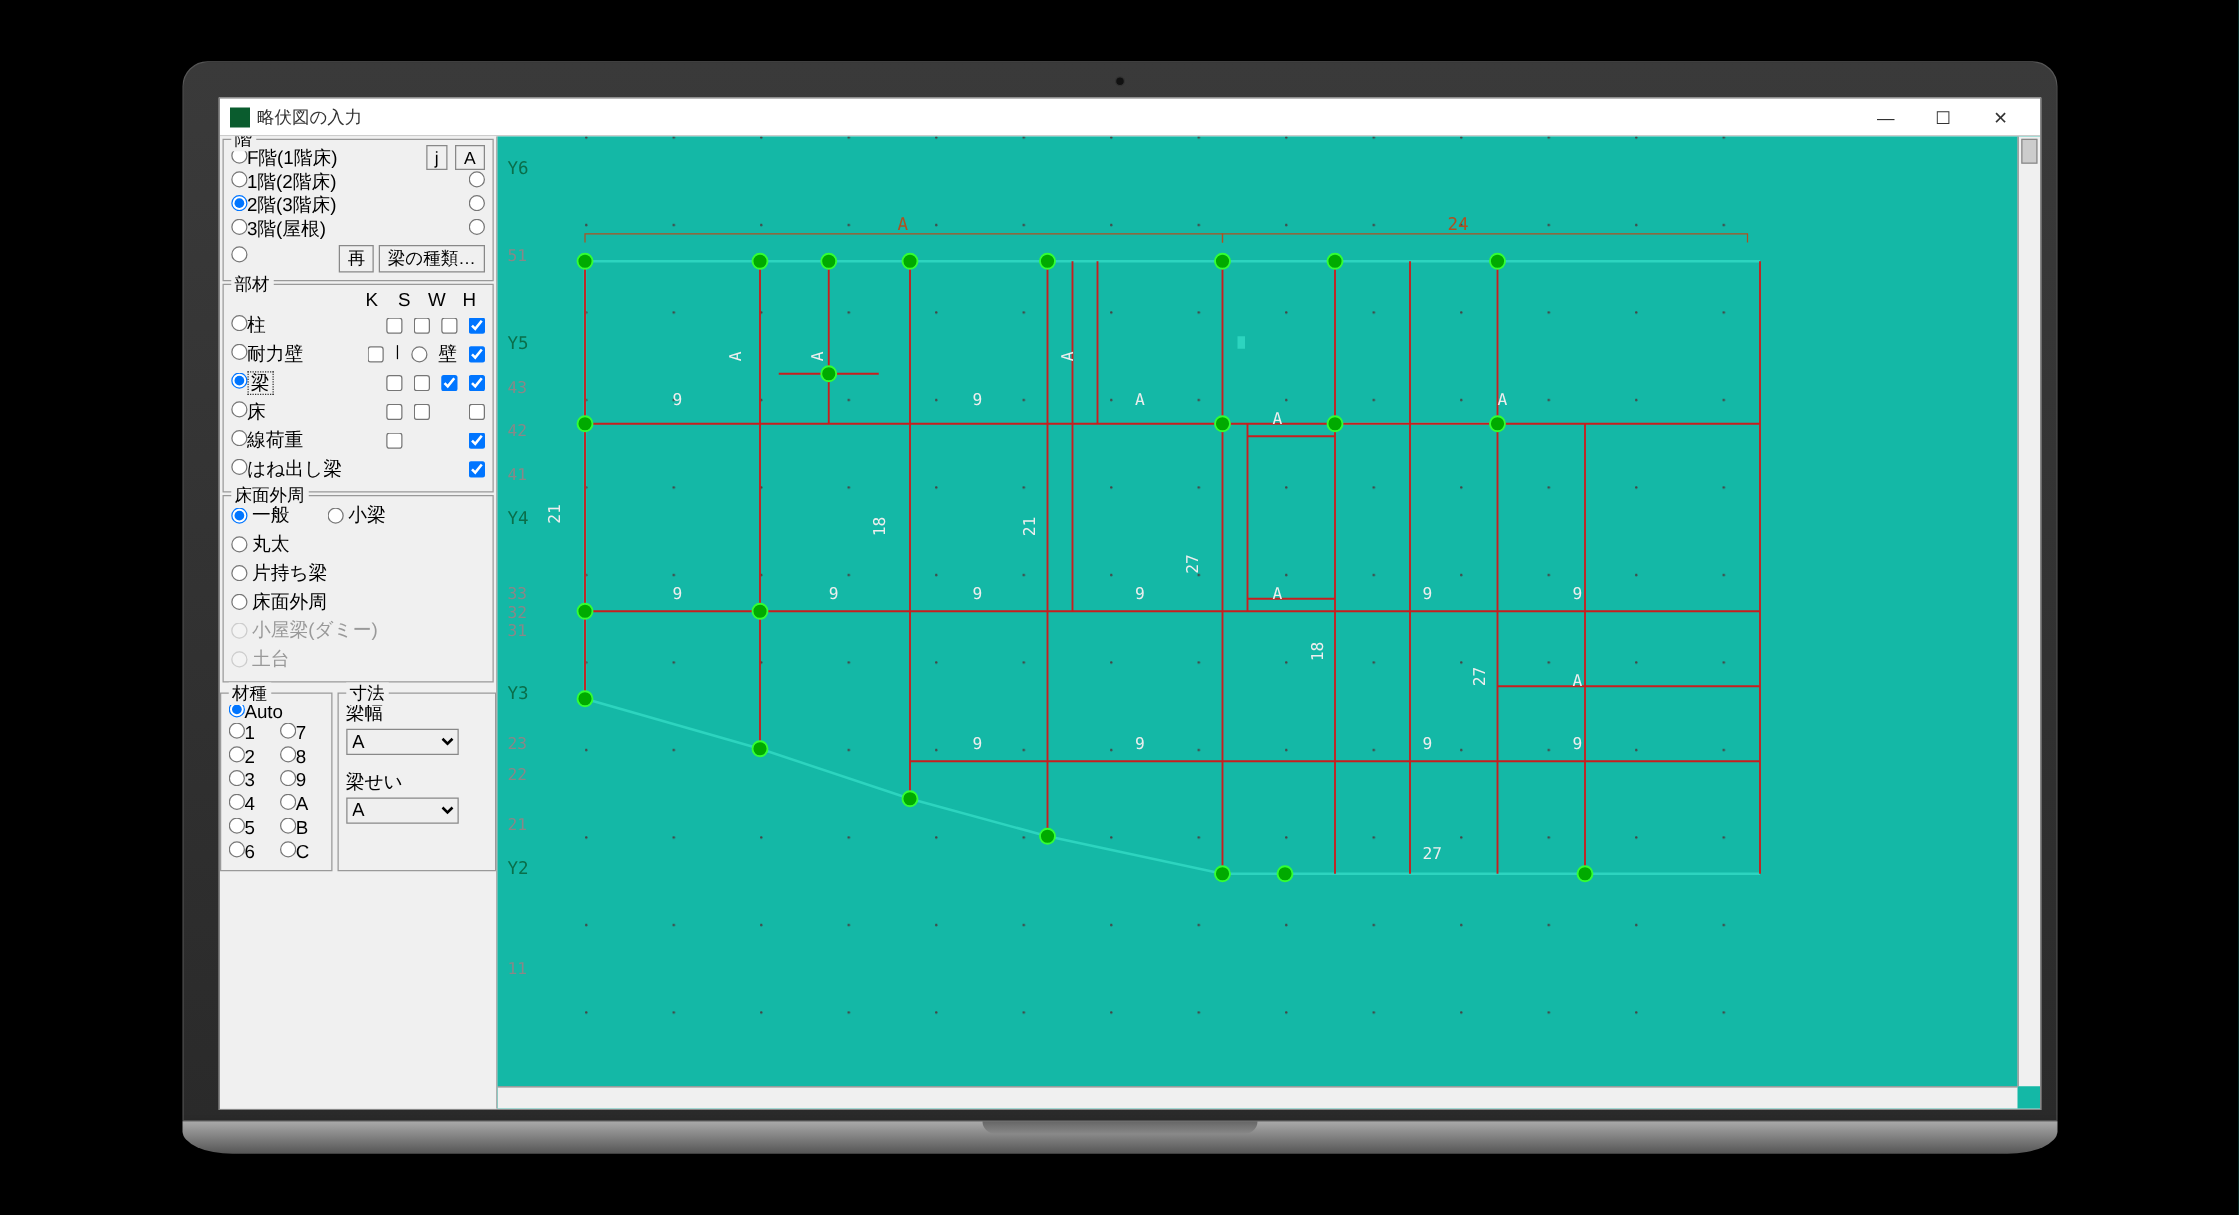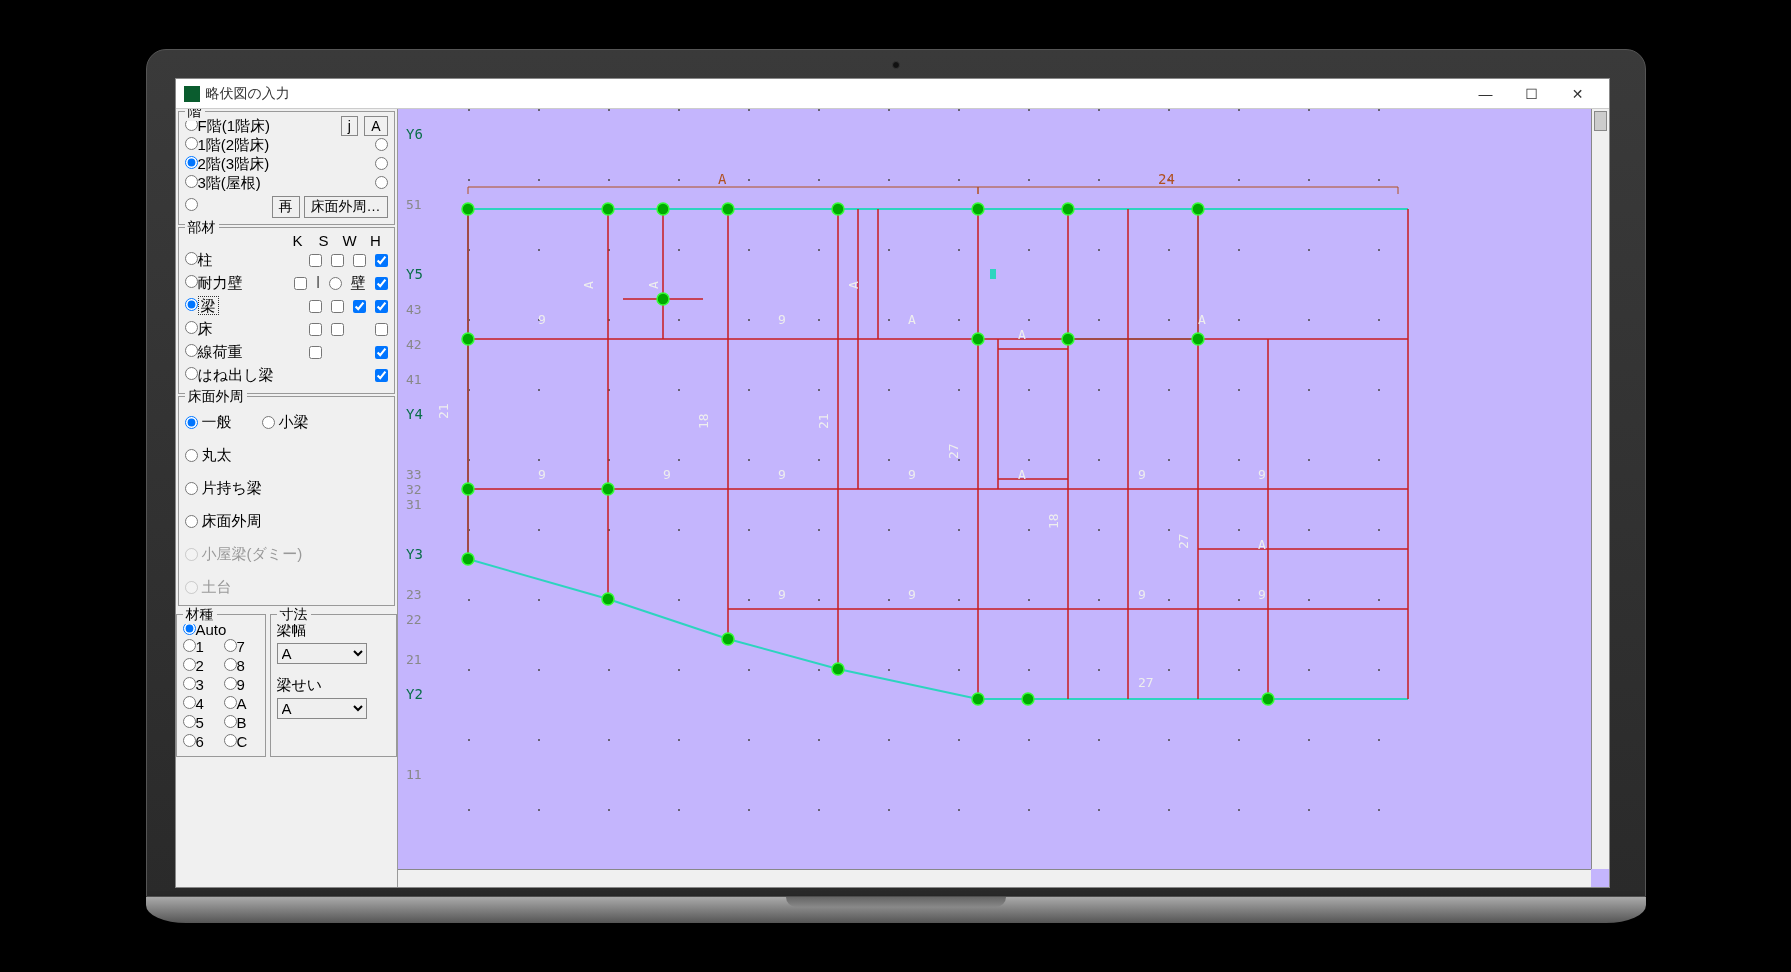--- a/index.html
+++ b/index.html
@@ -12,21 +12,21 @@
   align-items: center;
   justify-content: center;
 }
 .laptop {
   width: 1500px;
   position: relative;
 }
 .screen-bezel {
   background: linear-gradient(180deg, #3a3a3a 0%, #2a2a2a 100%);
   border-radius: 20px 20px 0 0;
-  padding: 28px 35px 8px 28px;
+  padding: 28px 12px 8px 28px;
   border: 1px solid #555;
 }
 .camera {
   position: absolute;
   top: 12px;
   left: 50%;
   transform: translateX(-50%);
   width: 8px;
   height: 8px;
   background: #111;
@@ -118,21 +118,20 @@
 .radio-row {
   display: flex;
   align-items: center;
   padding: 2px 0;
   position: relative;
 }
 .radio-row label {
   display: flex;
   align-items: center;
   cursor: pointer;
-  margin-top: 10px;
 }
 .radio-row input[type=radio], .radio-row input[type=checkbox] {
   margin-right: 4px;
 }
 .floor-row {
   display: flex;
   align-items: center;
   justify-content: space-between;
 }
 .small-btn {
@@ -187,21 +186,21 @@
   gap: 2px 6px;
 }
 select {
   width: 90px;
   font-size: 15px;
   margin-top: 3px;
   border: 1px solid #888;
 }
 .canvas-area {
   flex: 1;
-  background: #c4b5fd;
+  background: #14b8a6;
   position: relative;
   overflow: hidden;
 }
 .canvas-area svg {
   display: block;
 }
 .scroll-v {
   position: absolute;
   right: 0;
   top: 0;
@@ -276,21 +275,21 @@
               <span><input type="radio" name="floorR" style=""></span>
             </div>
             <div class="floor-row">
               <label><input type="radio" name="floor" style=""><span>3階(屋根)</span></label>
               <span><input type="radio" name="floorR" style=""></span>
             </div>
             <div class="floor-row">
               <label><input type="radio" name="floor" style=""></label>
               <div class="btn-row">
                 <button class="small-btn">再</button>
-                <button class="small-btn">床面外周…</button>
+                <button class="small-btn">梁の種類…</button>
               </div>
             </div>
           </div>
 
           <div class="group">
             <span class="group-title">部材</span>
             <div class="member-header">
               <span>K</span>
               <span>S</span>
               <span>W</span>

